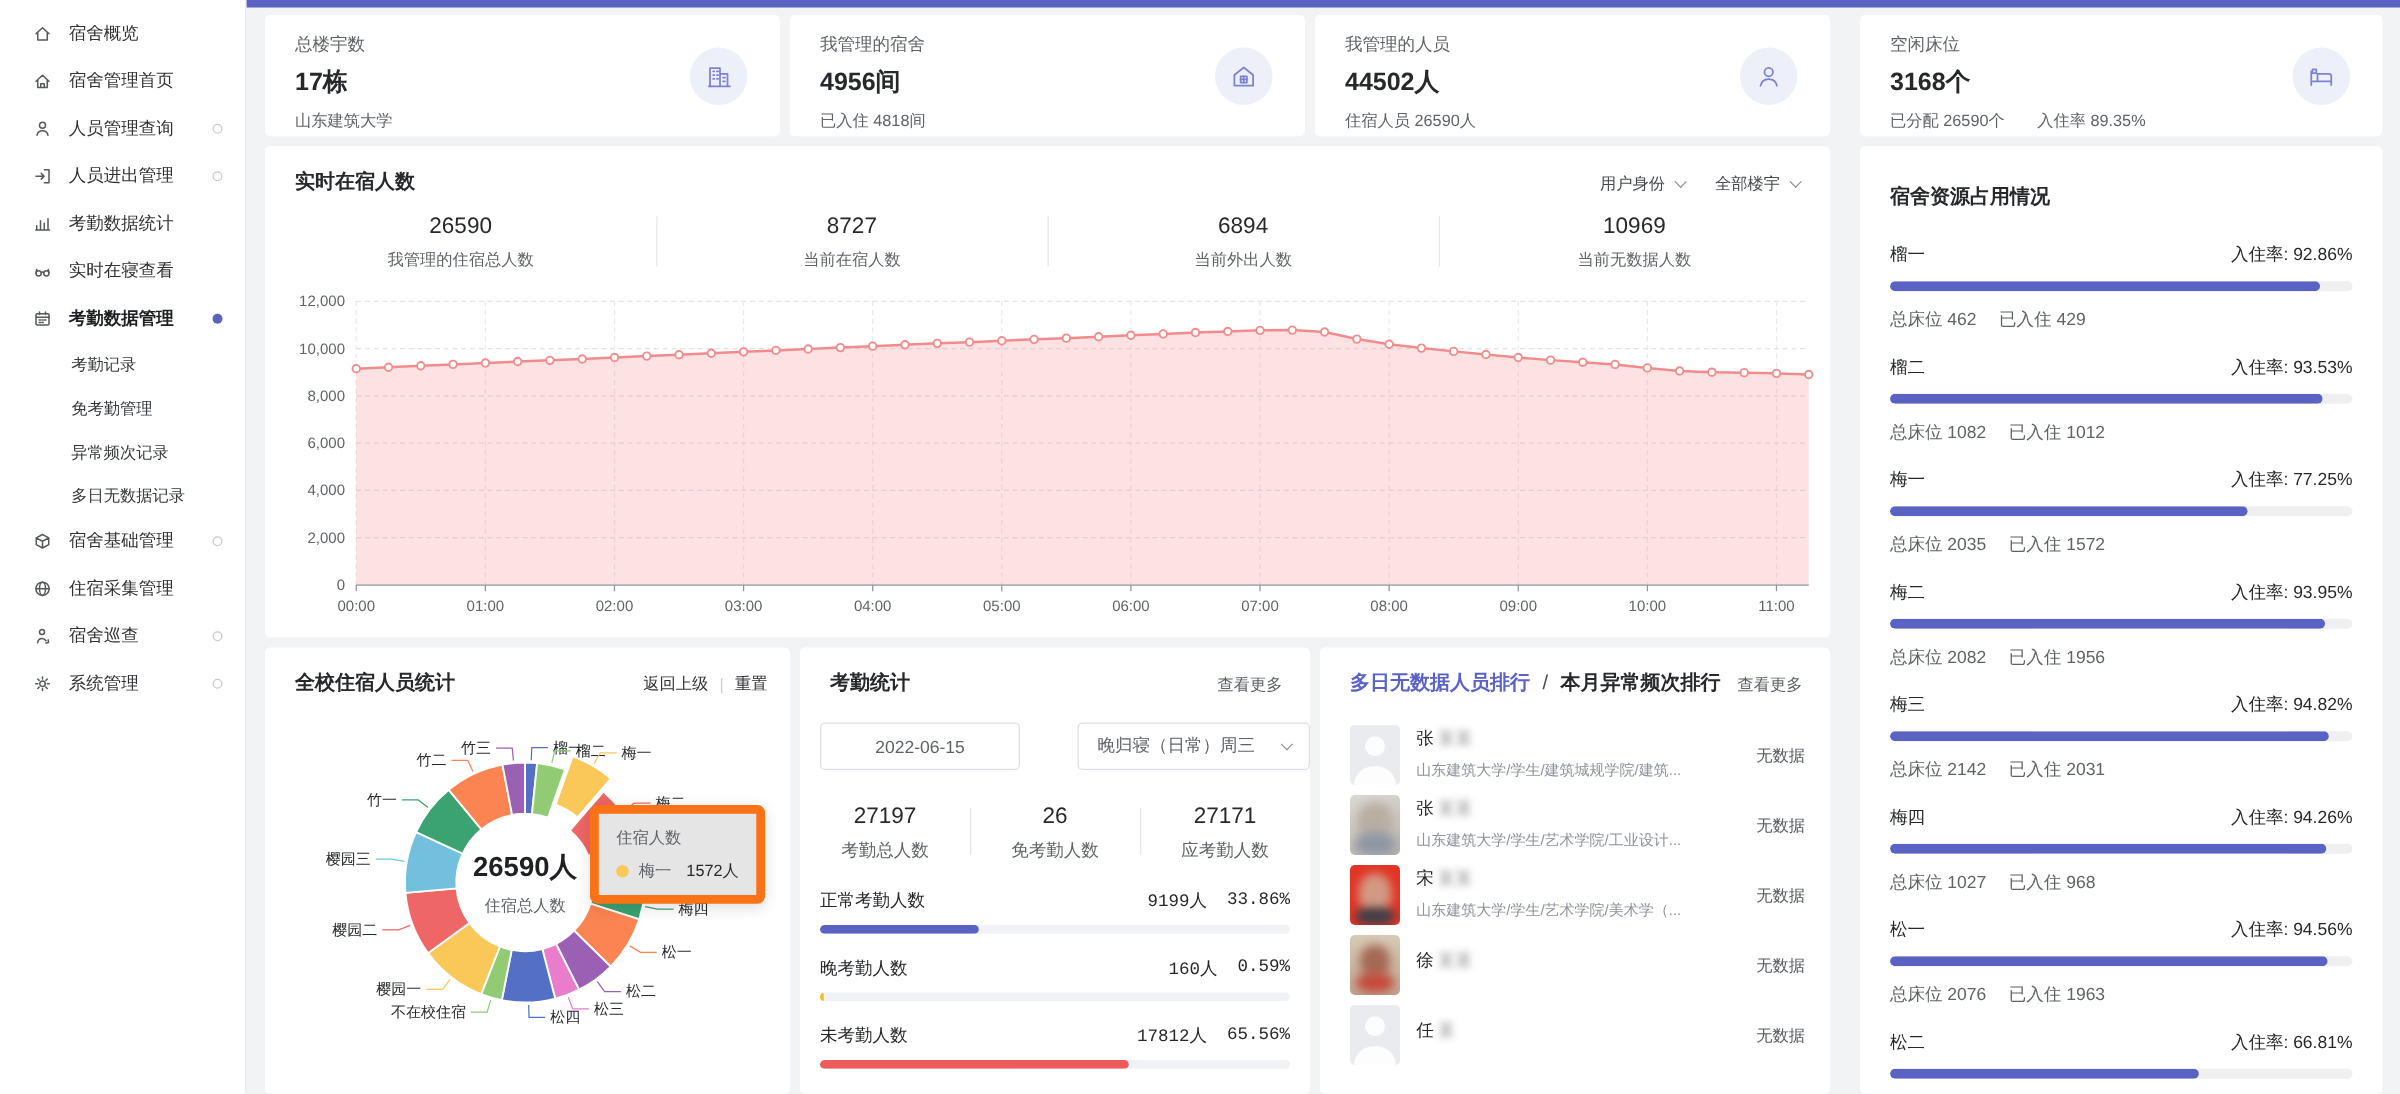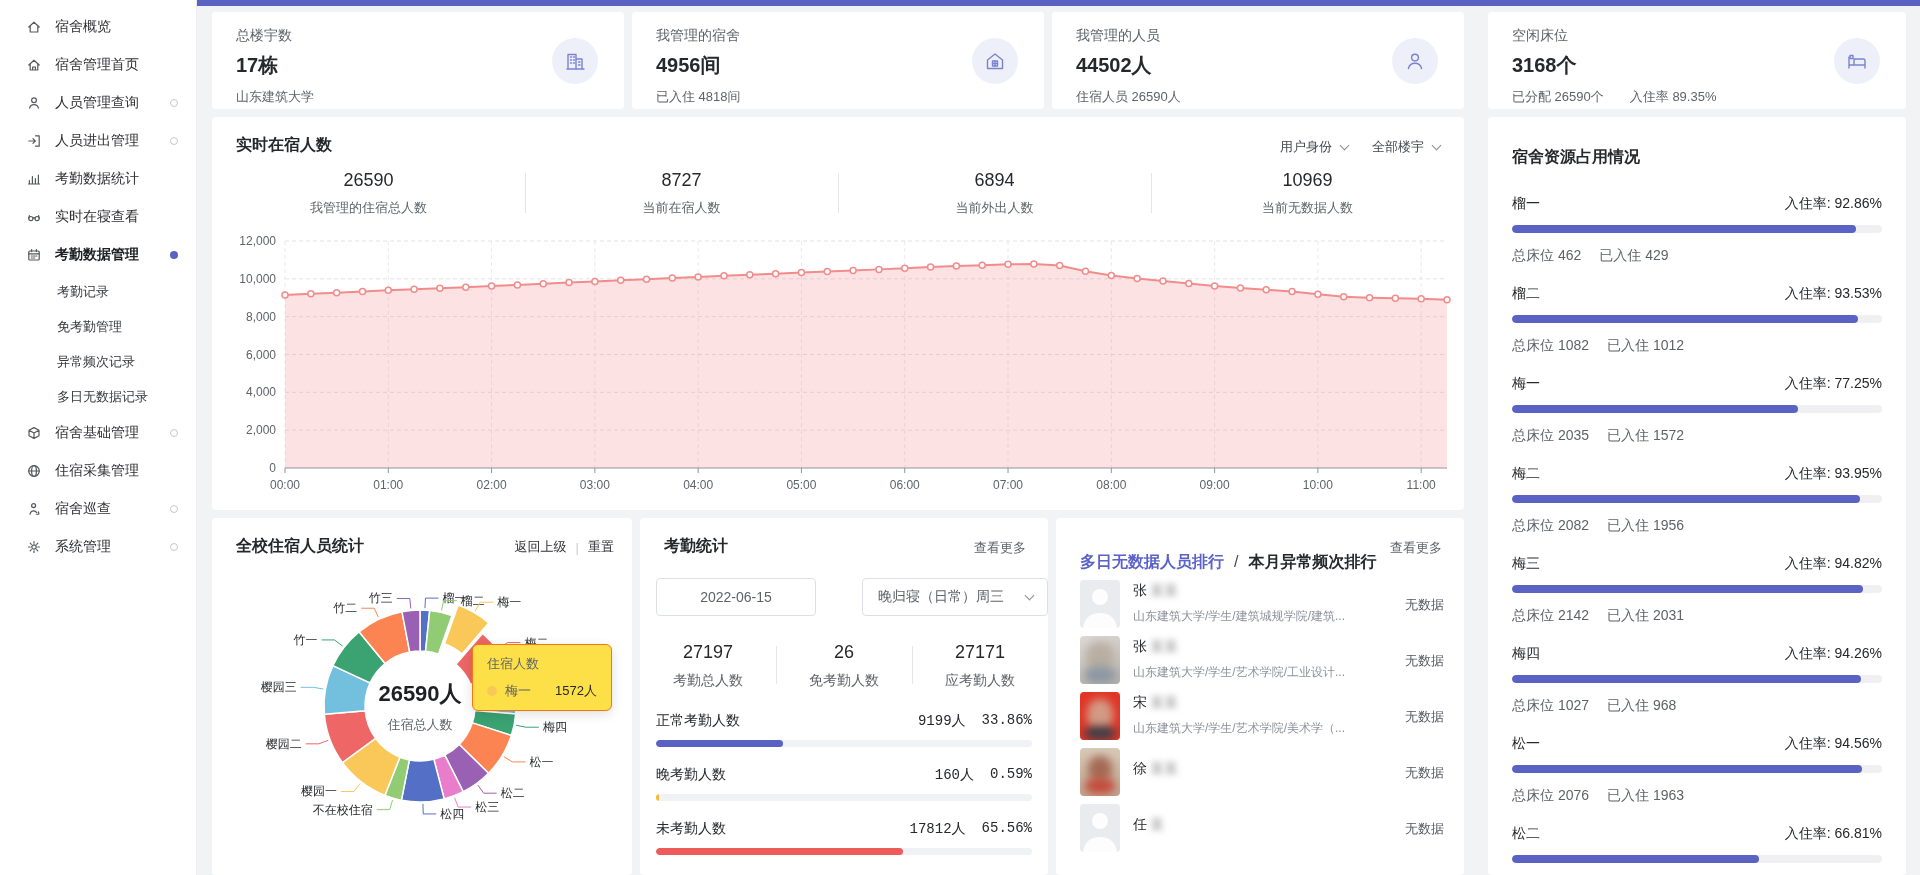--- a/index.html
+++ b/index.html
@@ -56,22 +56,22 @@
   .donut-panel { left:212px; top:518px; width:420px; height:357px; }
   .donut-actions { position:absolute; right:18px; top:20px; display:flex; gap:9px; align-items:center;
                    font-size:13px; color:#303135; }
   .donut-actions .sep { color:#c9ccd2; }
   .donut-actions span { cursor:pointer; }
   #donut-svg { position:absolute; left:0; top:42px; }
   .donut-center { position:absolute; left:208px; top:188px; transform:translate(-50%,-50%);
                   text-align:center; pointer-events:none; z-index:2; }
   .donut-center .dc-val { font-size:22px; font-weight:bold; color:#1e2023;text-align:right; }
   .donut-center .dc-lab { font-size:13px; color:#5f6368; margin-top:7px; }
-  .donut-tip { position:absolute; left:260px; top:126px; width:140px; background:#fde047;
-               border:1px solid #f97316; border-radius:6px; box-shadow:0 3px 12px rgba(0,0,0,.13);
+  .donut-tip { position:absolute; left:260px; top:126px; width:140px; background:#e5e5e5;
+               border:7px solid #f97316; border-radius:6px; box-shadow:0 3px 12px rgba(0,0,0,.13);
                padding:10px 14px; z-index:3; }
   .tip-title { font-size:13px; color:#5f6368; }
   .tip-row { margin-top:9px; display:flex; align-items:center; font-size:13px; }
   .tip-dot { width:10px; height:10px; border-radius:50%; background:#fac858; margin-right:8px; }
   .tip-name { color:#5f6368; }
   .tip-val { margin-left:auto; color:#26282b; }
 
   
   .att-panel { left:640px; top:518px; width:408px; height:357px; }
   .att-box { position:absolute; top:60px; height:38px; border:1px solid #dcdfe6; border-radius:4px;
@@ -85,21 +85,21 @@
   .att-lab { font-size:14px; color:#5f6368; margin-top:9px; }
   .att-rows { position:absolute; left:16px; right:16px; top:194px;font-family:Liberation Mono, monospace; }
   .att-row { margin-bottom:19px; }
   .att-row-head { display:flex; font-size:14px; color:#26282b; margin-bottom:10px; }
   .att-row-vals { margin-left:auto; display:flex; gap:16px; }
   .att-bar { height:7px; background:#f0f2f5; border-radius:4px; overflow:hidden; }
   .att-fill { height:100%; border-radius:4px; }
 
   
   .rank-panel { left:1056px; top:518px; width:408px; height:357px; }
-  .rank-tabs { position:absolute; left:24px; top:34px; font-size:16px; display:flex; gap:10px; align-items:baseline; }
+  .rank-tabs { position:absolute; left:24px; top:18px; font-size:16px; display:flex; gap:10px; align-items:baseline; }
   .rank-tab-active { color:#5a62c8; font-weight:bold; cursor:pointer; }
   .rank-tab-sep { color:#46494e; }
   .rank-tab { color:#26282b; font-weight:bold; cursor:pointer; }
   .rank-rows { position:absolute; left:24px; right:20px; top:62px; }
   .rank-row { height:56px; display:flex; align-items:flex-start; position:relative; }
   .avatar { width:40px; height:48px; border-radius:4px; overflow:hidden; flex:none; margin-right:13px; position:relative; }
   .av-placeholder { background:#e9ebee; }
   .av-photo-light { background:linear-gradient(160deg,#dcd9d5,#c7c2bb 60%,#b6b0a7); }
   .av-photo-red { background:#e13526; }
   .av-photo-tan { background:linear-gradient(#d8cab8,#bfa48f); }

